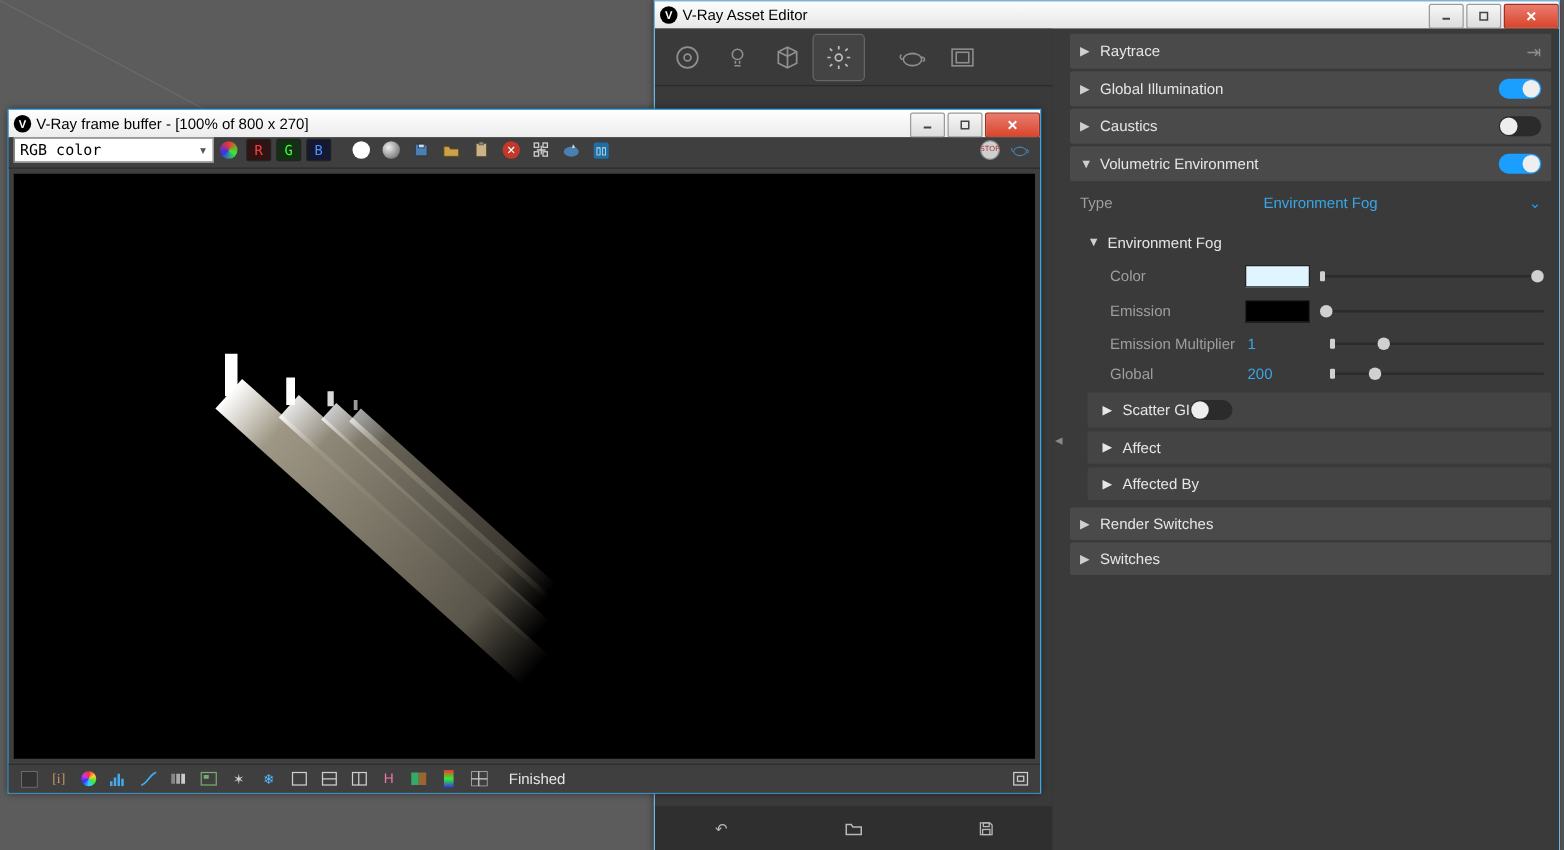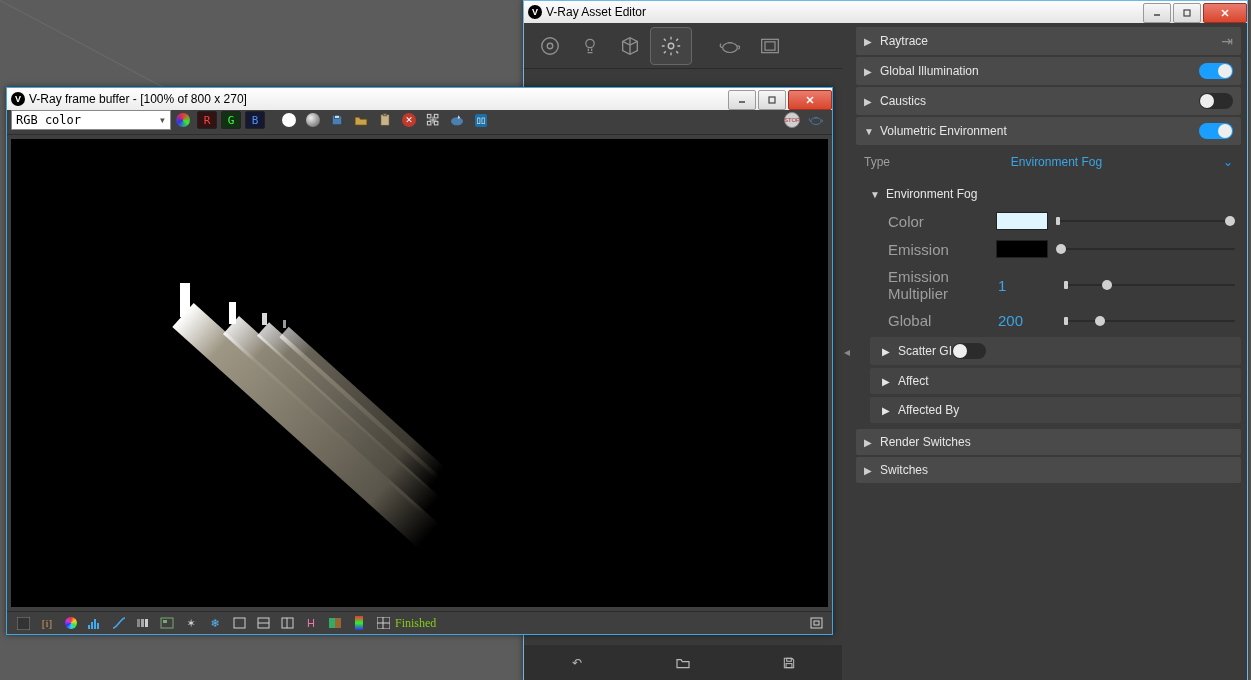--- a/index.html
+++ b/index.html
@@ -31,21 +31,21 @@
   .toggle.on{background:#1a9fff}
   .toggle .knob{position:absolute;width:14px;height:14px;border-radius:50%;background:#eee;top:1px;left:1px}
   .toggle.on .knob{left:19px}
   .plainlink{color:#8f8f8f;font-size:14px}
   .typeRow{display:flex;align-items:center;padding:8px 8px 10px 8px;color:#9e9e9e}
   .typeRow .val{flex:1;text-align:center;color:#39a6e6}
   .typeRow .dd{color:#1a9fff;font-size:12px}
   .sub{margin:2px 0 2px 10px}
   .subhead{display:flex;align-items:center;padding:6px 4px;color:#e6e6e6;font-size:12px}
   .subhead .arrow{width:10px;margin-right:6px;font-size:10px;color:#cfcfcf}
-  .prow{display:flex;align-items:center;padding:5px 6px 5px 22px;color:#9e9e9e;font-size:15px}
+  .prow{display:flex;align-items:center;padding:5px 6px 5px 22px;color:#9e9e9e;font-size:12px}
   .prow .plabel{width:108px}
   .swatch{width:50px;height:16px;border:1px solid #222}
   .pval{width:58px;color:#39a6e6;text-align:left;padding-left:2px}
   .slider{flex:1;height:14px;position:relative;margin-left:8px}
   .slider .track{position:absolute;top:6px;left:0;right:0;height:2px;background:#2b2b2b}
   .slider .thumb{position:absolute;top:2px;width:10px;height:10px;border-radius:50%;background:#d0d0d0}
   .slider .cap{position:absolute;top:3px;width:4px;height:8px;background:#d0d0d0;border-radius:1px}
   .subsect{background:#444;border-radius:2px;margin:3px 0 3px 4px;padding:6px 8px 6px 12px;display:flex;align-items:center;color:#e6e6e6}
   .subsect .arrow{width:10px;margin-right:6px;font-size:10px}
   
@@ -56,21 +56,21 @@
   .combo{width:150px;height:18px;background:#fff;color:#000;display:flex;align-items:center;padding:0 4px;font-family:Consolas,monospace;font-size:12px;border:1px solid #888}
   .combo .dd{margin-left:auto;color:#555}
   .tb-ic{width:22px;height:20px;display:flex;align-items:center;justify-content:center;margin:0 1px;color:#cfcfcf;font-size:12px}
   .chbox{width:18px;height:16px;border:1px solid #222;border-radius:2px;display:flex;align-items:center;justify-content:center;font-family:Consolas,monospace;font-size:11px}
   .circ{width:14px;height:14px;border-radius:50%}
   .render{flex:1;background:#000;margin:4px;position:relative;overflow:hidden}
   .beam{position:absolute;background:linear-gradient(90deg,#fff 0%,#9e9785 15%,#5a554a 80%,rgba(40,38,33,0) 100%);transform-origin:left center;transform:rotate(42deg)}
   .lightrect{position:absolute;background:#fff}
   .fb-bot{height:22px;background:#3f3f3f;display:flex;align-items:center;padding:0 4px;border-top:1px solid #2d2d2d}
   .fb-bot .tb-ic{font-size:11px}
-  .status{margin-left:0;font-family:Liberation Serif, serif;color:#84cc16}
+  .status{margin-left:12px;font-family:Liberation Sans, sans-serif;color:#e5e5e5}
   .fb-bot .sp{flex:1}
   .bg-line{position:absolute;left:0;top:0;width:360px;height:1px;background:#6a6a6a;transform-origin:left center;transform:rotate(28deg)}
 </style>
 </head>
 <body>
 
 <div class="bg-line"></div>
 
 <div class="win ae">
   <div class="titlebar">

